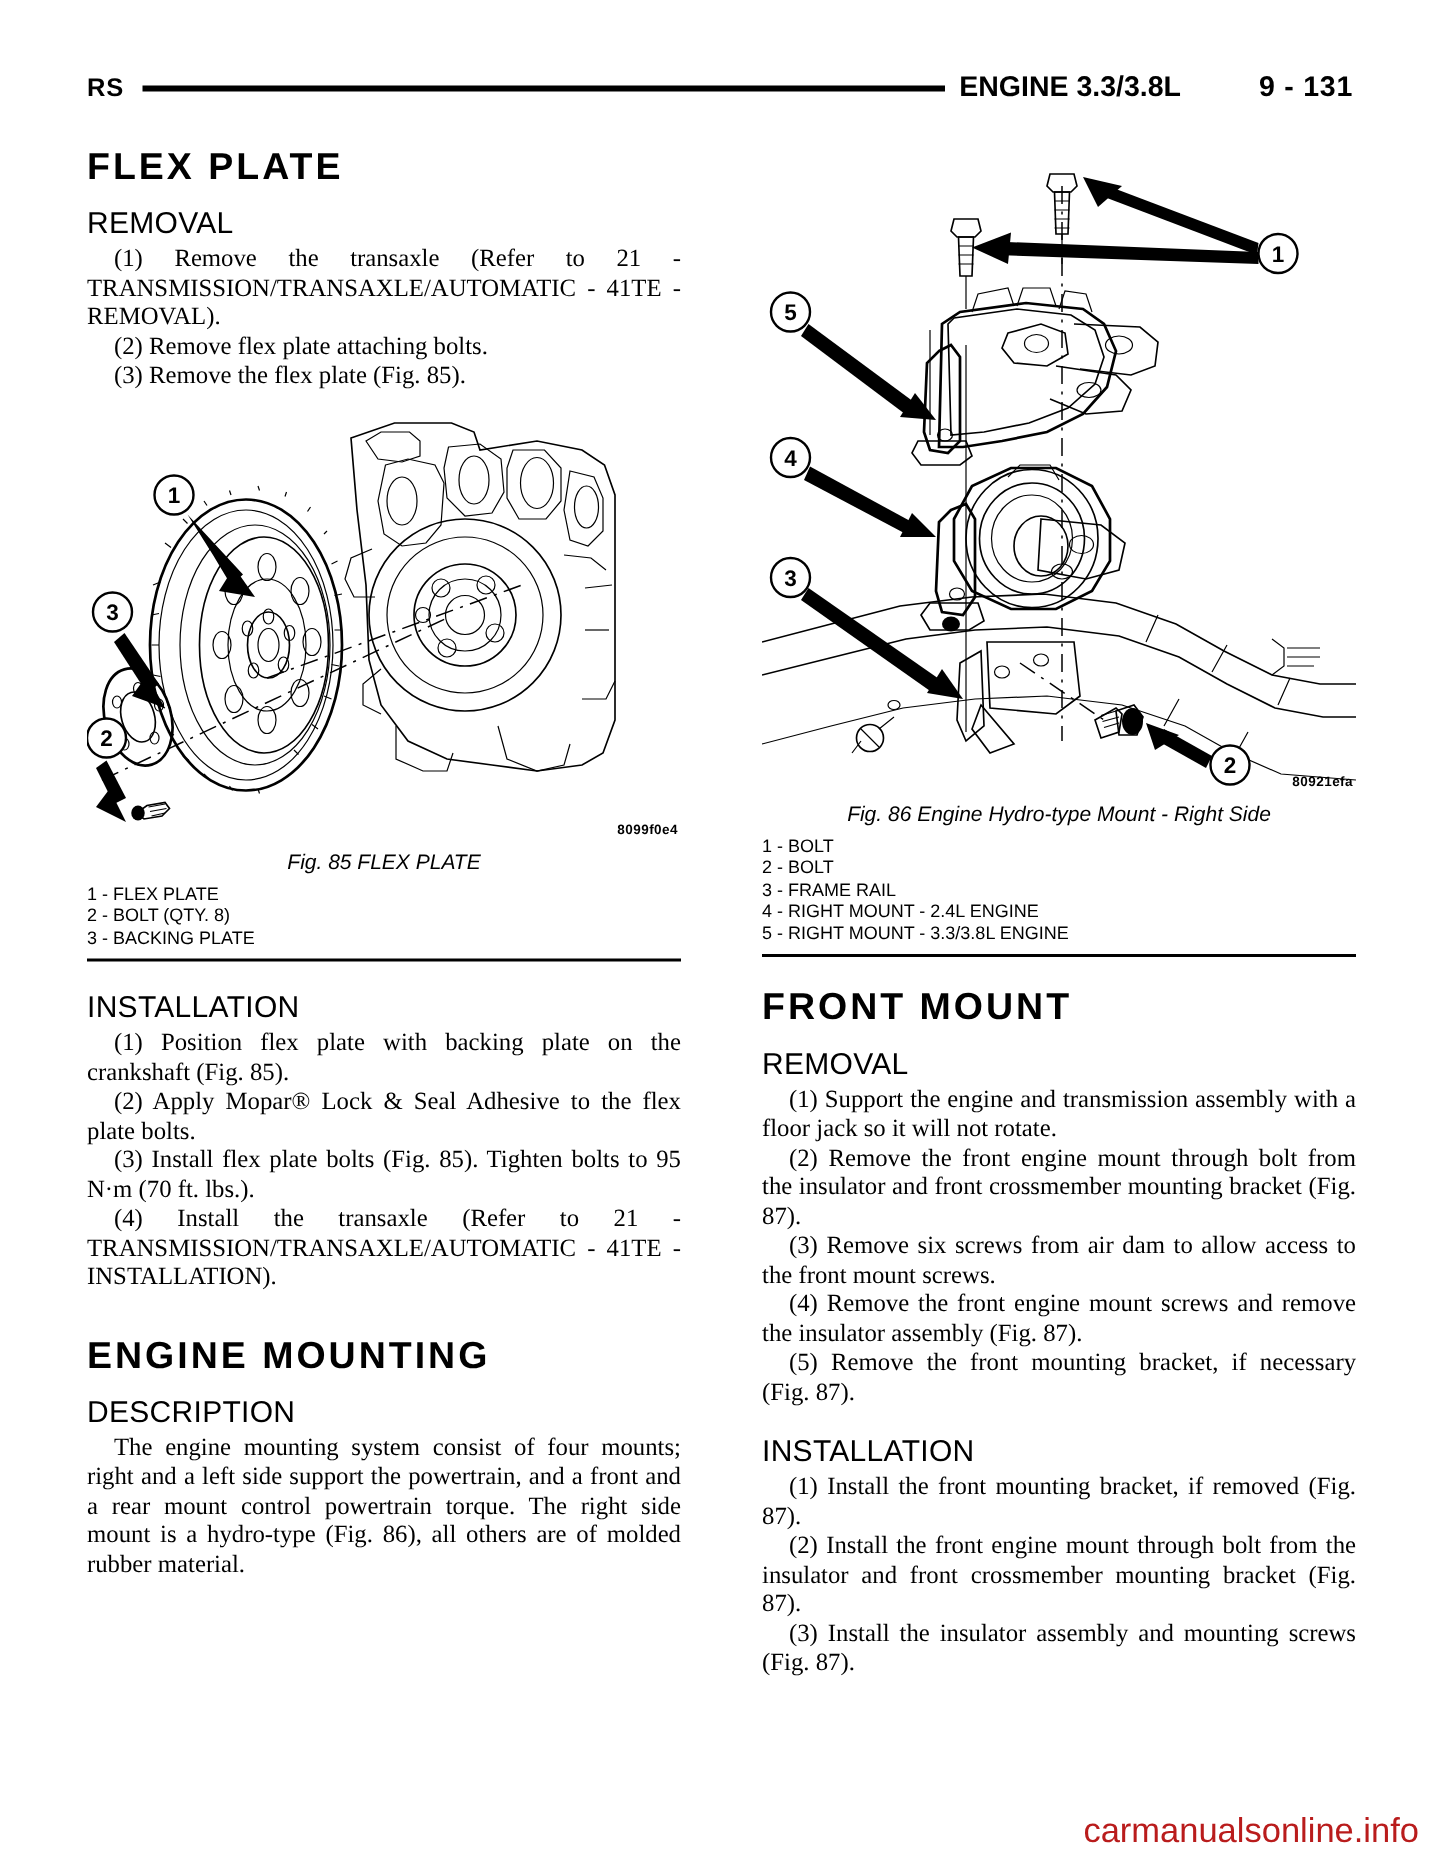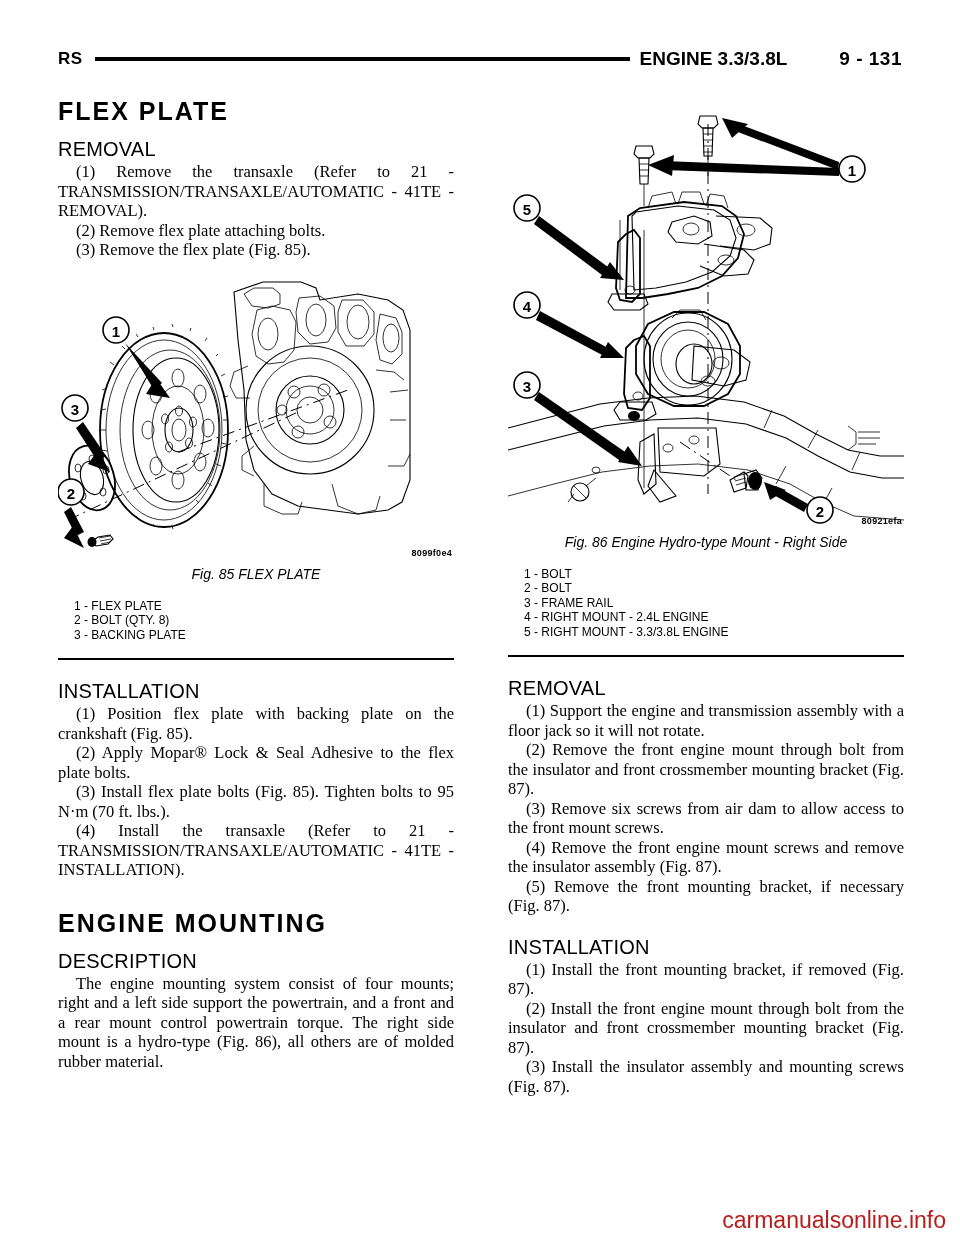--- a/index.html
+++ b/index.html
@@ -126,21 +126,21 @@
     font-family: "Liberation Sans", sans-serif;
     font-weight: normal;
     font-style: italic;
     font-size: 14px;
     text-align: center;
     margin: 6px 0 6px 0;
     line-height: 1.2;
   }
   ul.fig-legend {
     list-style: none;
-    margin: 16px;
+    margin: 0;
     padding: 0;
   }
   ul.fig-legend li {
     font-family: "Liberation Sans", sans-serif;
     font-size: 12px;
     line-height: 14.5px;
     white-space: nowrap;
   }
   .legend-rule {
     border-top: 2px solid #000;
@@ -466,20 +466,21 @@
         <li>2 - BOLT</li>
         <li>3 - FRAME RAIL</li>
         <li>4 - RIGHT MOUNT - 2.4L ENGINE</li>
         <li>5 - RIGHT MOUNT - 3.3/3.8L ENGINE</li>
       </ul>
       <div class="legend-rule"></div>
     </div>
 
     <div class="spacer-md"></div>
 
+    <h1 class="sec-title">FRONT MOUNT</h1>
 
     <h2 class="sub-title">REMOVAL</h2>
     <p class="body-para">(1) Support the engine and transmission assembly with a floor jack so it will not rotate.</p>
     <p class="body-para">(2) Remove the front engine mount through bolt from the insulator and front crossmember mounting bracket (Fig. 87).</p>
     <p class="body-para">(3) Remove six screws from air dam to allow access to the front mount screws.</p>
     <p class="body-para">(4) Remove the front engine mount screws and remove the insulator assembly (Fig. 87).</p>
     <p class="body-para">(5) Remove the front mounting bracket, if necessary (Fig. 87).</p>
 
     <div class="spacer-md"></div>
 

